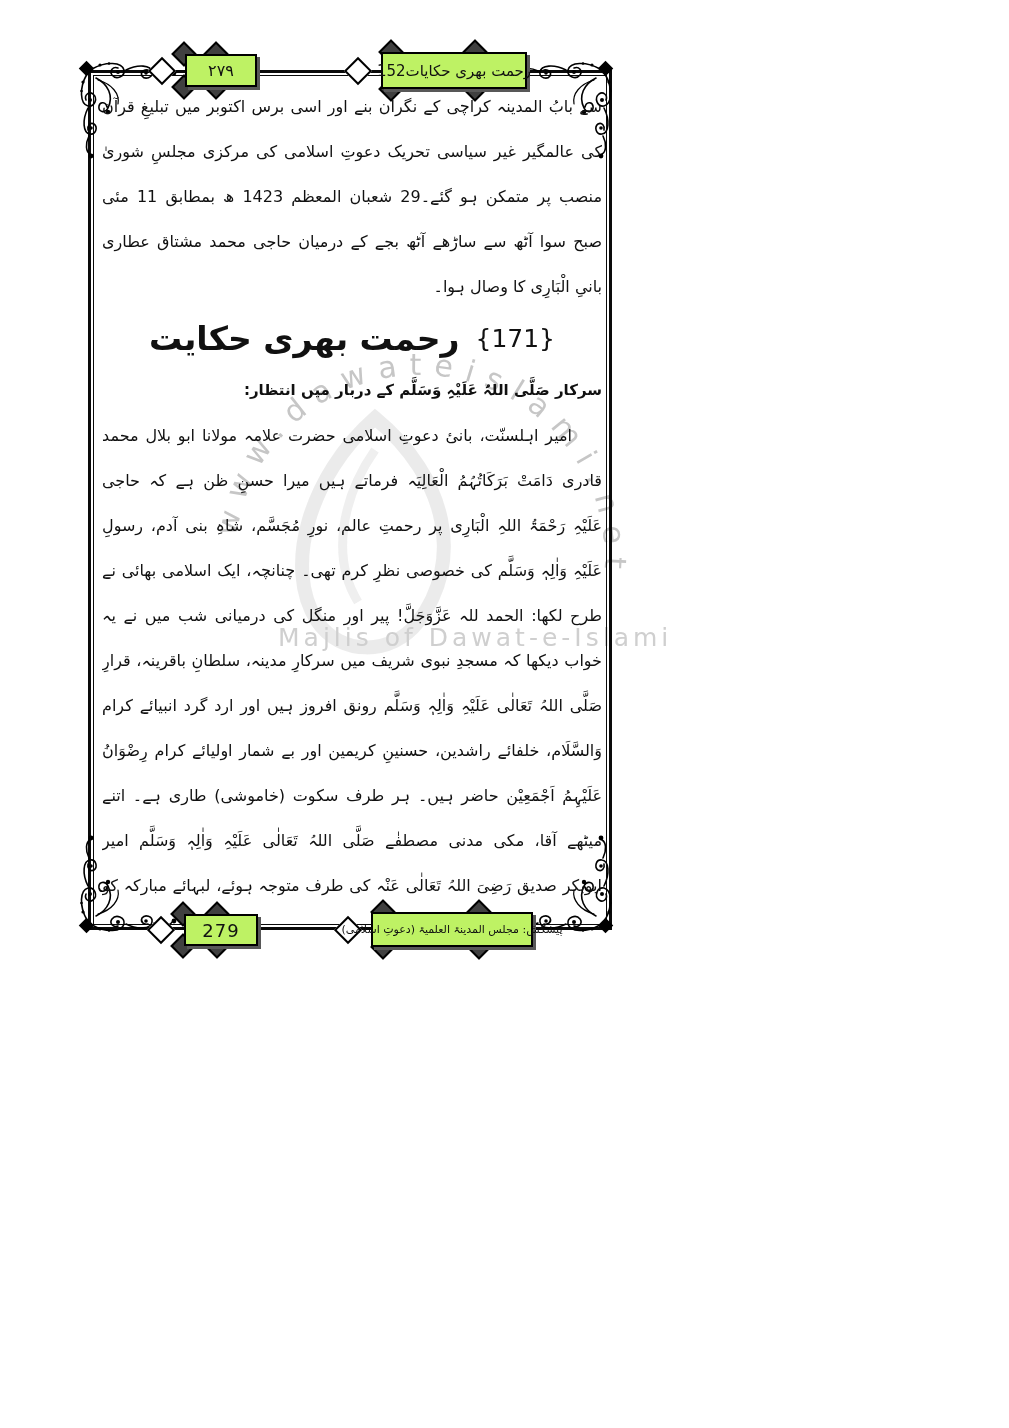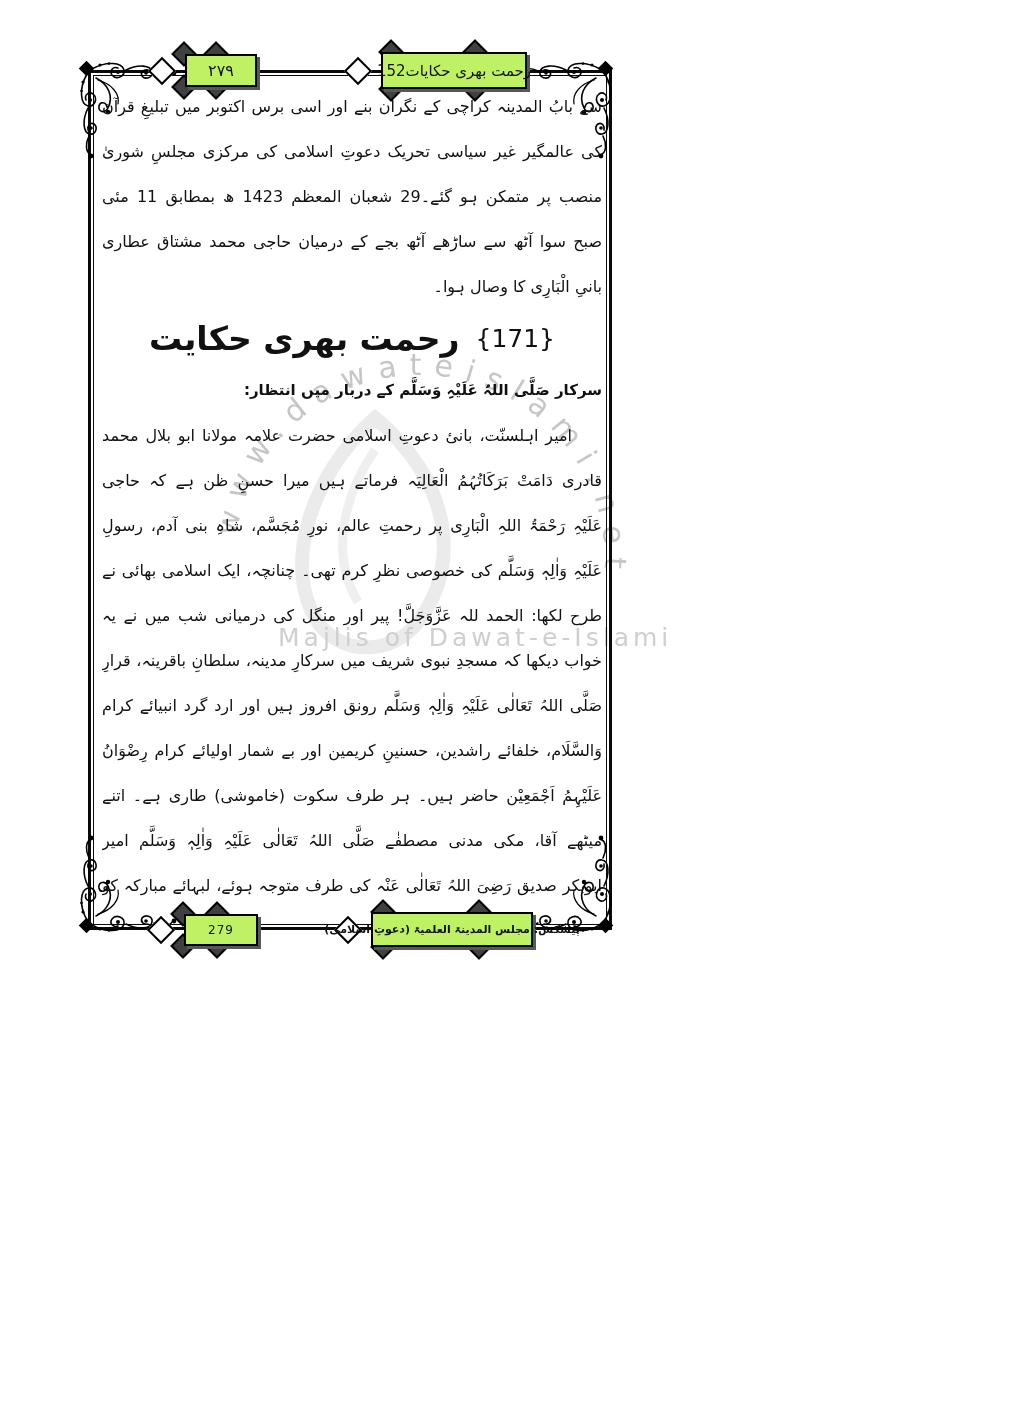--- a/index.html
+++ b/index.html
@@ -29,23 +29,23 @@
   .d-tl{top:-9px;left:15%;}   .d-tr{top:-9px;right:15%;}
   .d-bl{bottom:-9px;left:15%;}.d-br{bottom:-9px;right:15%;}
   .tip{position:absolute;width:16px;height:16px;background:#fff;border:2px solid #000;transform:rotate(45deg);z-index:1;top:calc(50% - 10px);}
   .tip-l{left:-12px;} .tip-r{right:-12px;}
 
   .cart-hnum{left:164px;top:54px;width:72px;height:33px;}
   .cart-hnum .box span{font-size:16px;}
   .cart-htitle{left:360px;top:52px;width:146px;height:37px;}
   .cart-htitle .box span{font-size:15px;white-space:nowrap;}
   .cart-fnum{left:163px;top:914px;width:74px;height:32px;}
-  .cart-fnum .box span{font-size:12px;letter-spacing:1px;}
+  .cart-fnum .box span{font-size:18px;letter-spacing:1px;}
   .cart-fpub{left:350px;top:912px;width:162px;height:35px;}
-  .cart-fpub .box span{font-size:11px;font-weight:bold;white-space:nowrap;}
+  .cart-fpub .box span{font-size:11px;font-weight:normal;white-space:nowrap;}
 
   
   .text-stack{position:absolute;left:102px;top:84px;width:500px;z-index:2;direction:rtl;}
   .line{height:45px;line-height:45px;font-size:16px;text-align:justify;text-align-last:justify;
         overflow:hidden;direction:rtl;}
   .line.short{text-align-last:right;}
   .line.indent{padding-right:30px;}
   .story-head{height:58px;line-height:58px;text-align:center;direction:rtl;white-space:nowrap;}
   .story-num{font-size:25px;vertical-align:middle;}
   .story-title{font-size:33px;font-weight:bold;vertical-align:middle;margin-right:16px;}

